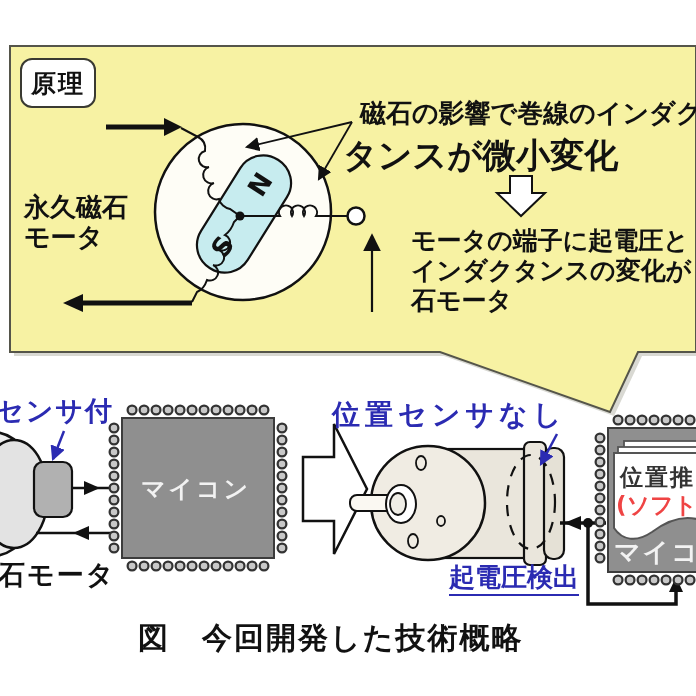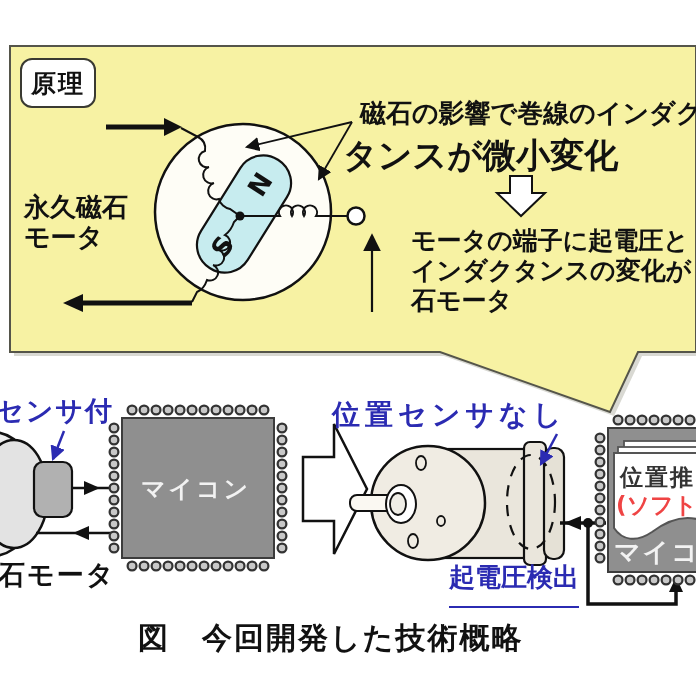--- a/index.html
+++ b/index.html
@@ -174,21 +174,21 @@
 <div class="txt b rot" style="left:214px;top:232px;font-size:26px;transform:rotate(-57deg);">S</div>
 
 <div class="txt b blue" style="left:-4px;top:395px;font-size:27px;letter-spacing:2px;">センサ付</div>
 
 <div class="txt b" style="left:122px;top:476px;width:148px;text-align:center;font-size:24px;letter-spacing:3px;color:#f2f2f2;">マイコン</div>
 
 <div class="txt b" style="left:-2px;top:559px;font-size:27px;letter-spacing:2px;">石モータ</div>
 
 <div class="txt b blue" style="left:332px;top:399px;font-size:28px;letter-spacing:5px;">位置センサなし</div>
 
-<div class="txt b blue" style="left:449px;top:563px;font-size:26px;border-bottom:2px solid #2b2bb2;padding-bottom:13px;">起電圧検出</div>
+<div class="txt b blue" style="left:449px;top:563px;font-size:26px;border-bottom:2px solid #2b2bb2;padding-bottom:1px;">起電圧検出</div>
 
 <div class="txt" style="left:620px;top:464px;font-size:23px;letter-spacing:2px;color:#333;font-weight:bold;">位置推</div>
 <div class="txt" style="left:616px;top:492px;font-size:23px;color:#ef4444;font-weight:bold;">(ソフト</div>
 
 <div class="txt b" style="left:614px;top:538px;font-size:26px;letter-spacing:2px;color:#f2f2f2;">マイコ</div>
 
 <div class="txt b" style="left:138px;top:621px;font-size:30px;letter-spacing:2px;">図　今回開発した技術概略</div>
 
 </div>
 

